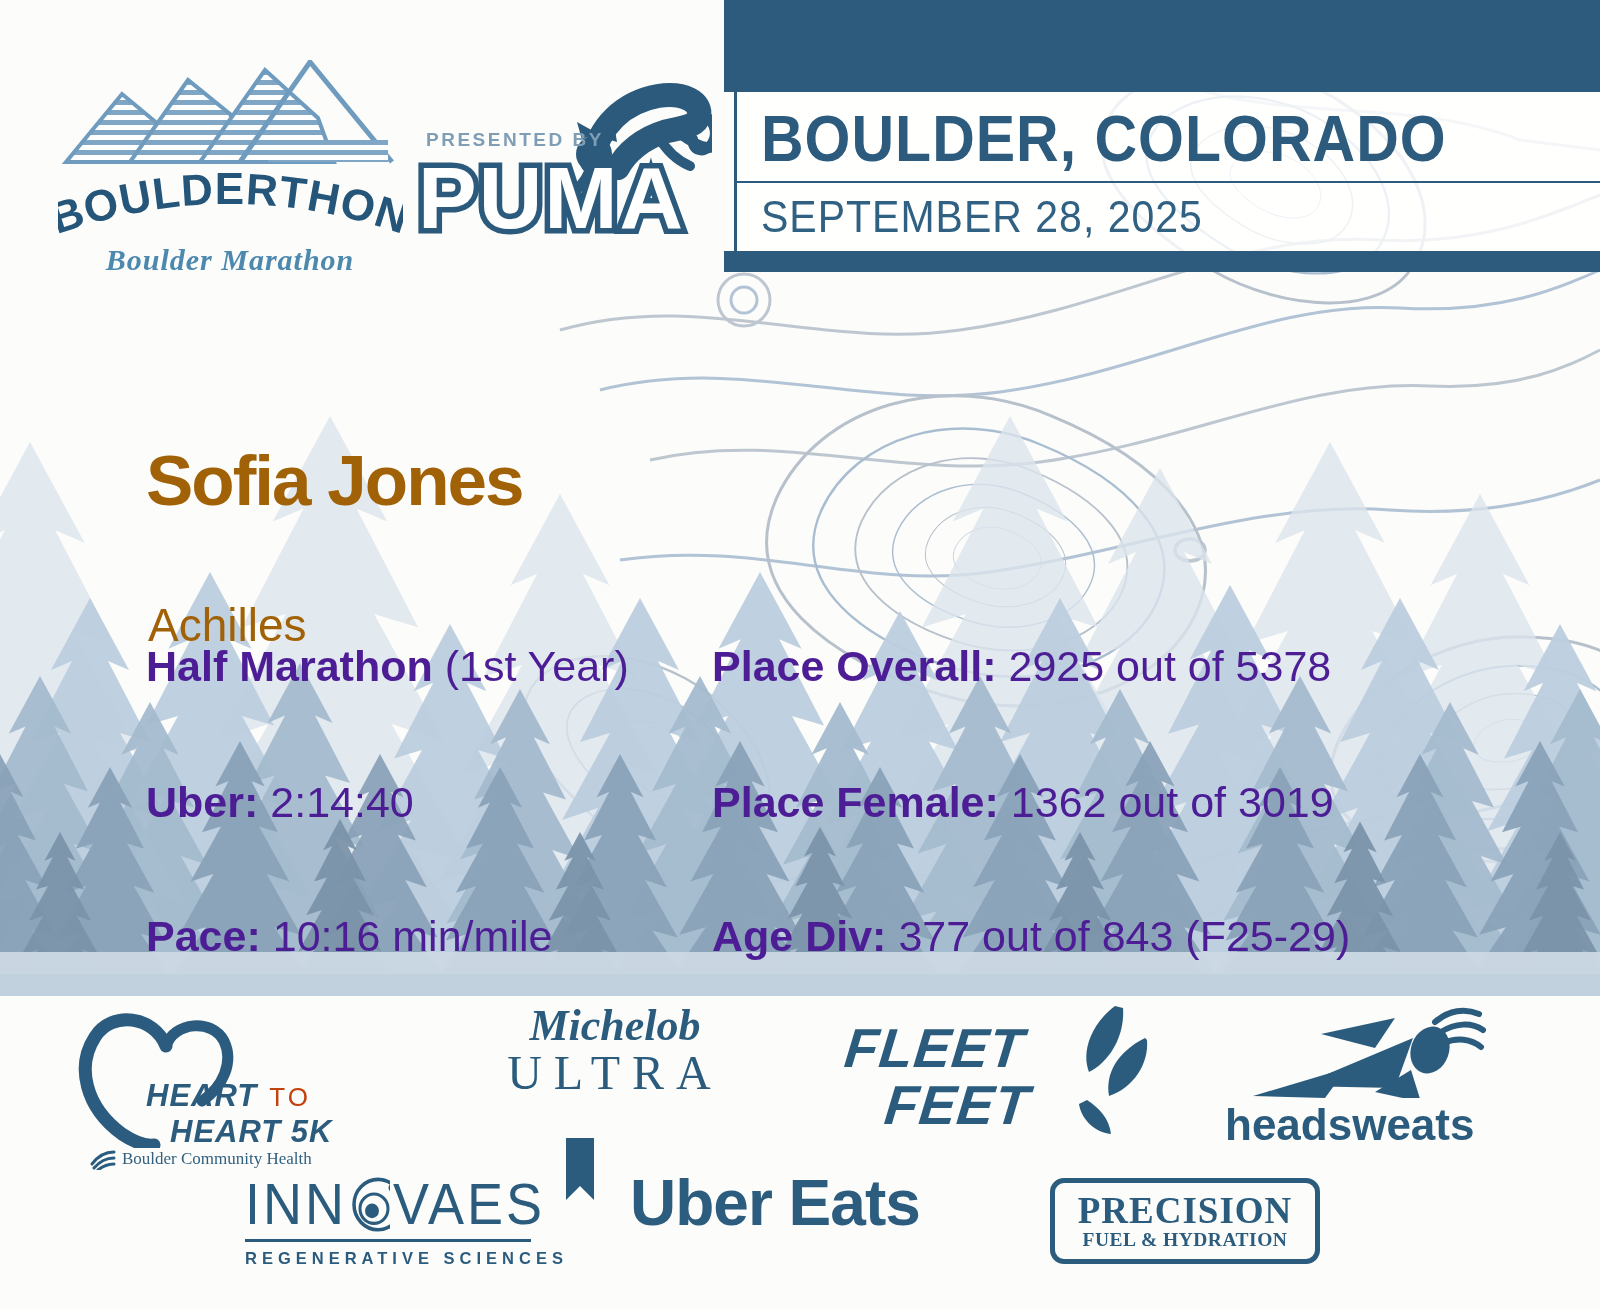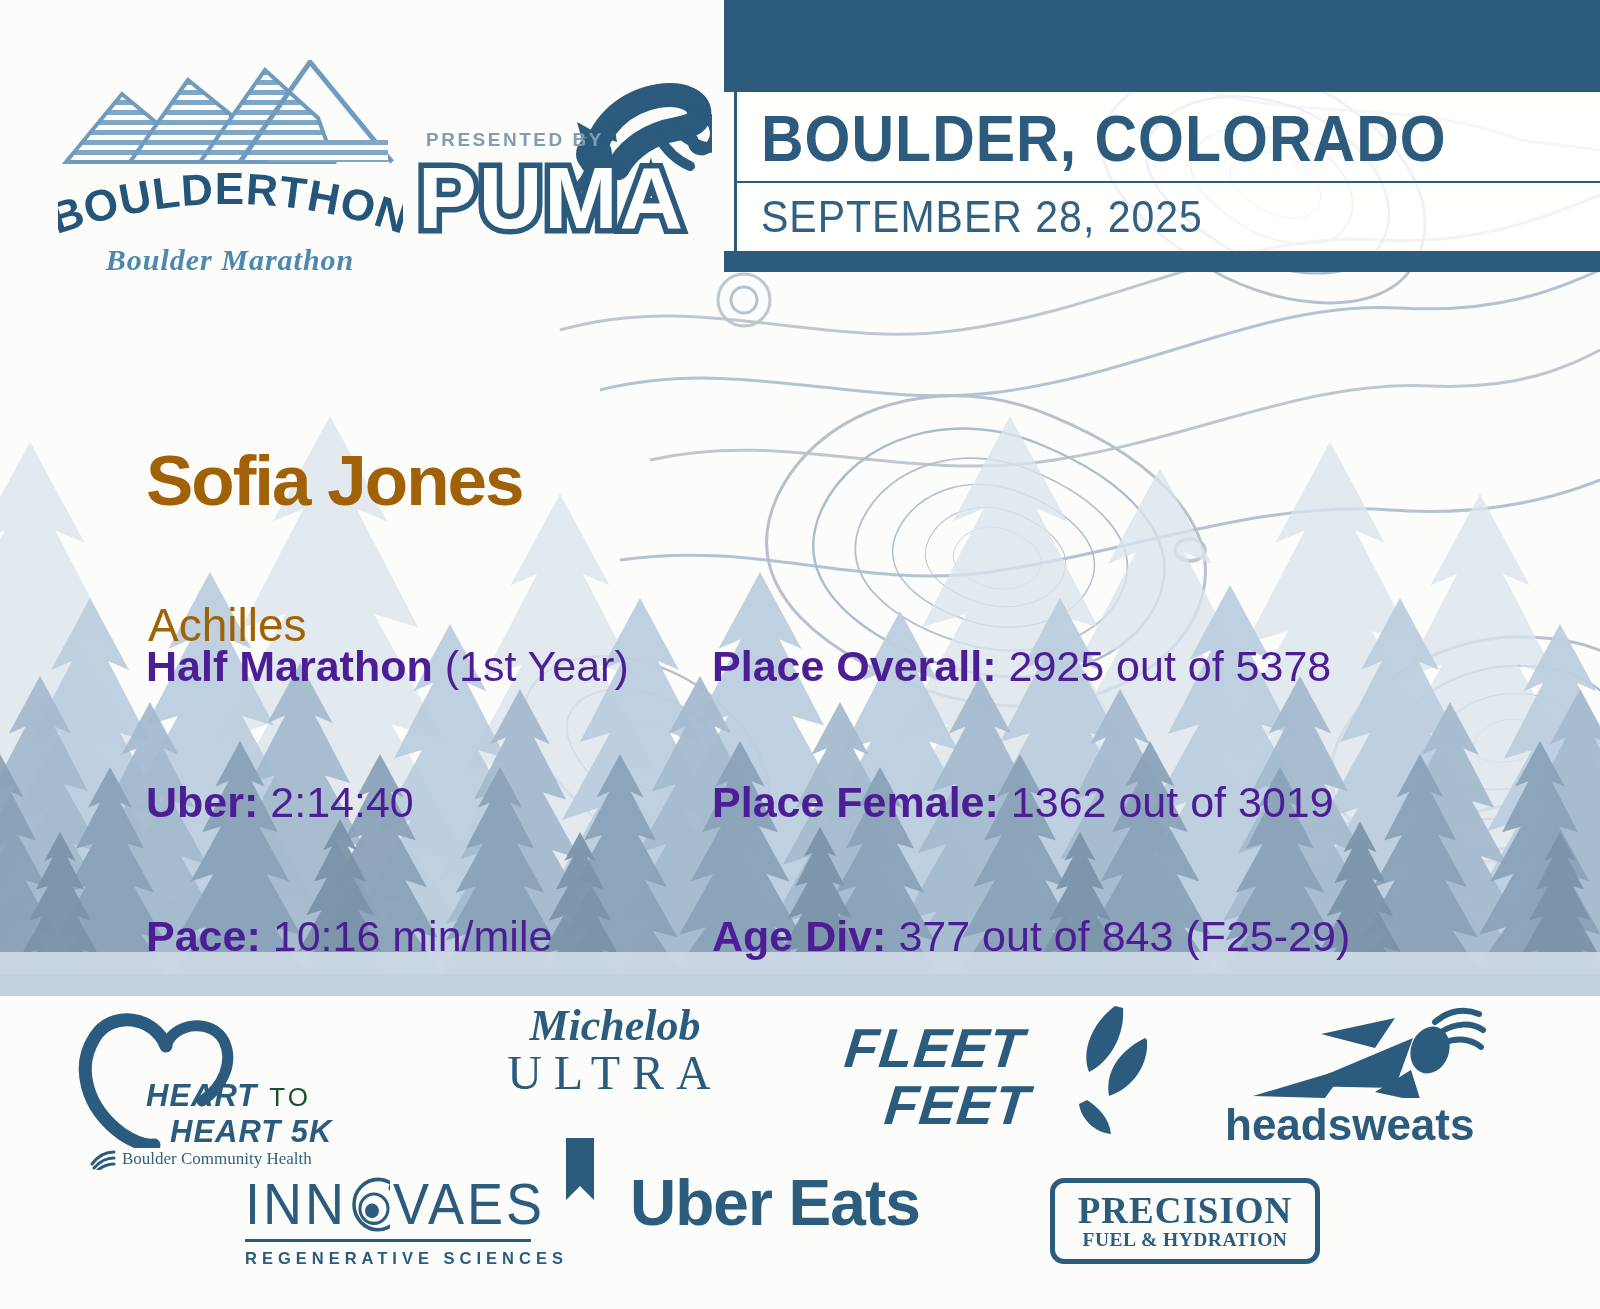--- a/index.html
+++ b/index.html
@@ -30,21 +30,21 @@
   .row{position:absolute;font-size:43px;color:#4c1d95;white-space:nowrap;z-index:2;}
   .row b{font-weight:700;}
   .row .val{margin-left:12px;font-weight:400;}
   .r-l{left:146px;} .r-r{left:712px;}
   .ry1{top:642px;} .ry2{top:778px;} .ry3{top:912px;}
   
   .sp{color:#2b5c7e;z-index:2;}
   .heart-wrap{left:60px;top:1002px;width:310px;height:170px;}
   .h2h-line1{position:absolute;left:86px;top:76px;font-style:italic;font-weight:700;
              font-size:31px;letter-spacing:1px;white-space:nowrap;}
-  .h2h-to{font-style:normal;font-weight:400;font-size:26px;color:#14532d;margin-left:12px;letter-spacing:3px;}
+  .h2h-to{font-style:normal;font-weight:400;font-size:26px;color:#c2410c;margin-left:12px;letter-spacing:3px;}
   .h2h-line2{position:absolute;left:110px;top:112px;font-style:italic;font-weight:700;
              font-size:31px;letter-spacing:1px;white-space:nowrap;}
   .h2h-org{position:absolute;left:28px;top:146px;display:flex;align-items:center;gap:6px;
            font-family:"Liberation Serif",serif;font-size:17px;color:#31607f;white-space:nowrap;}
   .michelob{left:450px;top:1000px;width:330px;text-align:center;}
   .mich-script{font-family:"Liberation Serif",serif;font-style:italic;font-weight:700;font-size:44px;}
   .mich-main{font-family:"Liberation Serif",serif;font-size:48px;letter-spacing:12px;margin-top:-6px;}
   .mich-ribbon{position:absolute;left:116px;top:138px;}
   .fleet{left:845px;top:1016px;width:300px;height:125px;}
   .fleet-l1{position:absolute;left:0;top:0;font-size:55px;font-weight:700;font-style:italic;

